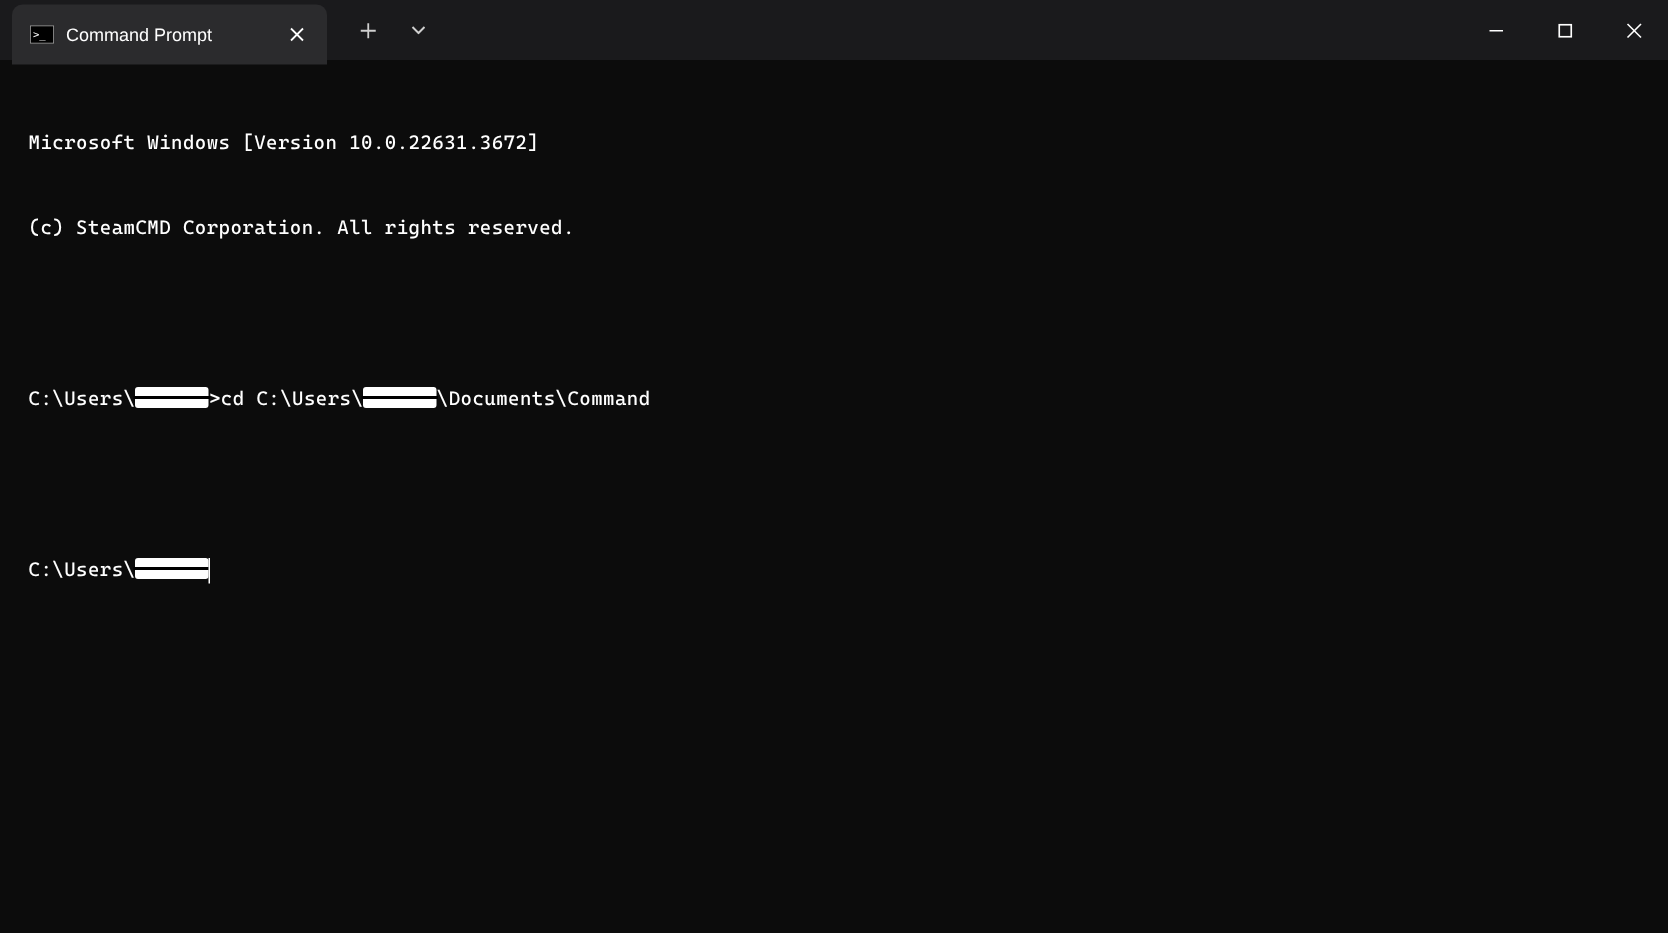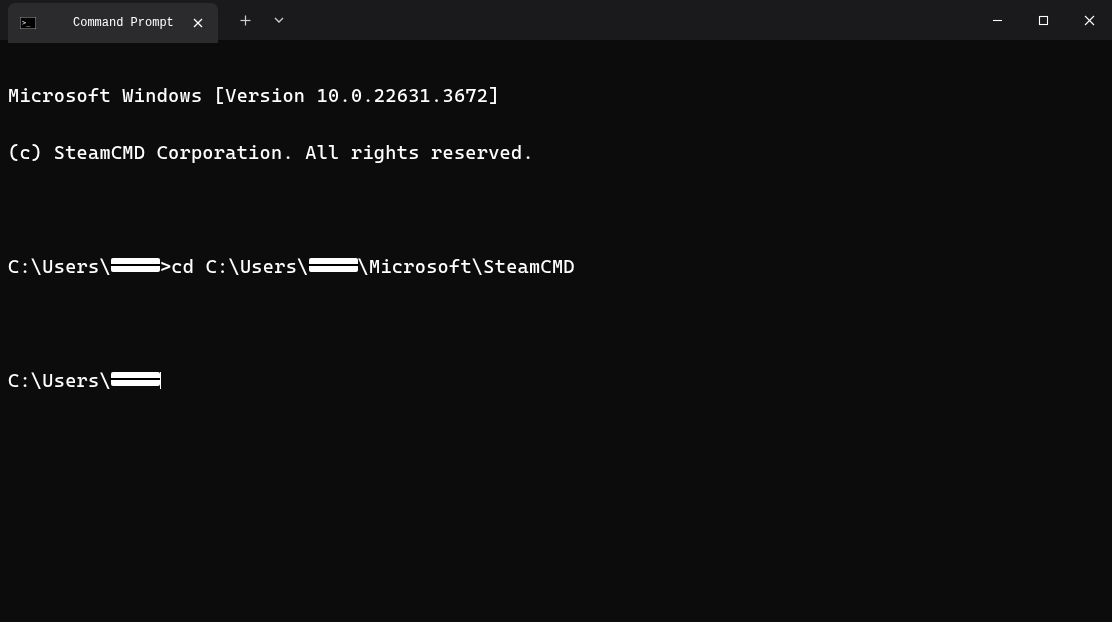--- a/index.html
+++ b/index.html
@@ -41,24 +41,23 @@
       align-items: center;
       justify-content: center;
     }
     .tab-icon svg {
       width: 16px;
       height: 12px;
     }
     .tab-title {
       color: #ffffff;
       font-size: 12px;
-      font-family: Liberation Mono, monospace;
+      font-family: Liberation Sans, sans-serif;
       white-space: nowrap;
       flex: 1;
-      margin-left: 29px;
     }
     .tab-close {
       width: 20px;
       height: 20px;
       display: flex;
       align-items: center;
       justify-content: center;
       color: #ffffff;
       border-radius: 3px;
       margin-left: auto;
@@ -84,23 +83,23 @@
     }
     .win-btn {
       width: 46px;
       height: 40px;
       display: flex;
       align-items: center;
       justify-content: center;
       color: #ffffff;
     }
     .terminal {
-      padding: 8px 8px;
-      color: #ffffff;
-      font-size: 19px;
+      padding: 8px 19px;
+      color: #ffffff;
+      font-size: 13px;
       line-height: 19px;
       white-space: pre;
       font-family: Consolas, 'Cascadia Mono', monospace;
       letter-spacing: 0.3px;
     }
     .prompt-line {
       display: flex;
       flex-wrap: nowrap;
     }
     .redact {
@@ -194,16 +193,16 @@
         <line x1="10" y1="1" x2="1" y2="10" stroke="#fff" stroke-width="1.1"></line>
       </svg>
     </div>
   </div>
 </div>
 
 <div class="terminal">
   <div>Microsoft Windows [Version 10.0.22631.3672]</div>
   <div>(c) SteamCMD Corporation. All rights reserved.</div>
   <div class="blank-line"></div>
-  <div class="prompt-line"><span>C:\Users\</span><span class="redact"></span><span>&gt;cd C:\Users\</span><span class="redact"></span><span>\Microsoft\SteamCMD</span></div>
+  <div class="prompt-line"><span>C:\Users\</span><span class="redact"></span><span>&gt;cd C:\Users\</span><span class="redact"></span><span>\Documents\Command</span></div>
   <div class="blank-line"></div>
   <div class="prompt-line"><span>C:\Users\</span><span class="redact"></span><span class="cursor"></span></div>
 </div>
 
 </body></html>

